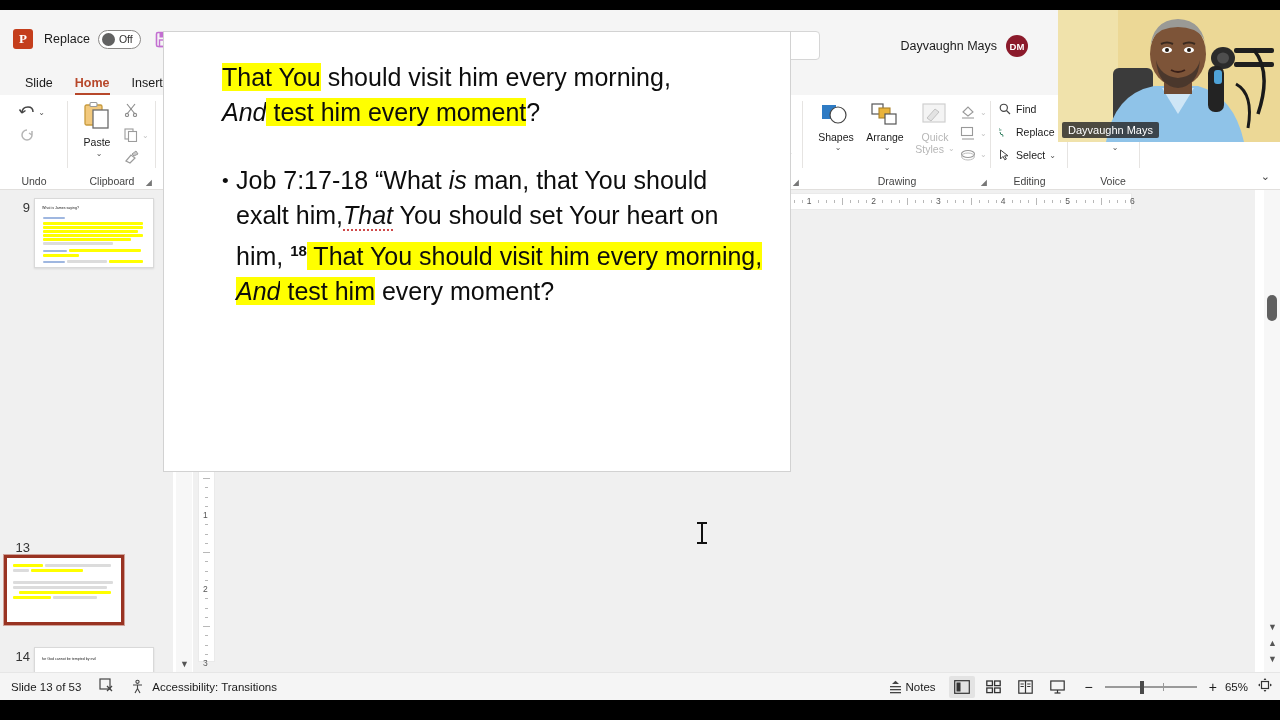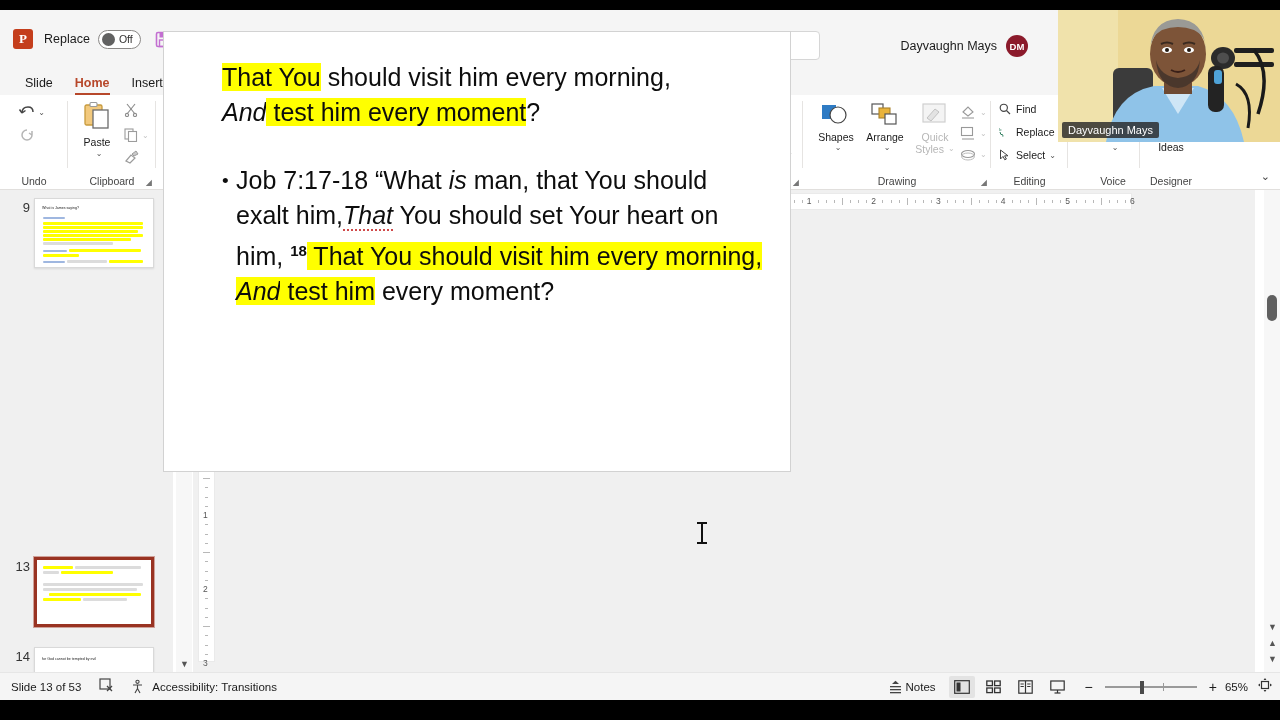--- a/index.html
+++ b/index.html
@@ -637,31 +637,20 @@
           <path d="M4.5 9.5 A5.5 5.5 0 0 0 15.5 9.5" fill="none" stroke="#444" stroke-width="1.3"></path>
           <line x1="10" y1="15" x2="10" y2="18" stroke="#444" stroke-width="1.3"></line>
         </svg>
         <div class="lbl">Dictate</div>
         <div class="chev">⌄</div>
       </div>
       <div class="glabel">Voice</div>
       <div class="gsep"></div>
     </div>
 
-    <div class="rgroup" style="left:1140px; width:62px;">
-      <div style="position:absolute; left:4px; top:10px; width:54px; text-align:center;">
-        <svg width="20" height="20" viewBox="0 0 20 20">
-          <rect x="2" y="3" width="16" height="12" fill="none" stroke="#444" stroke-width="1.2"></rect>
-          <path d="M5 12 L9 6 L12 10 L15 7" fill="none" stroke="#c0a020" stroke-width="1.2"></path>
-        </svg>
-        <div class="lbl">Design</div>
-        <div class="lbl">Ideas</div>
-      </div>
-      <div class="glabel">Designer</div>
-    </div>
 
     <div style="position:absolute; right:10px; bottom:6px; font-size:11px; color:#444;">⌄</div>
   </div>
 
   <div class="webcam">
     <svg width="222" height="132" viewBox="0 0 222 132" style="display:block;">
       <rect x="0" y="0" width="222" height="132" fill="#ecd896"></rect>
       <rect x="0" y="0" width="60" height="132" fill="#f0e2ab"></rect>
 
       <rect x="55" y="58" width="40" height="74" rx="6" fill="#3b3b3b"></rect>
@@ -717,21 +706,21 @@
         <div class="t-line hl" style="left:8px; top:55px; width:36px;"></div>
         <div class="t-line blue" style="left:8px; top:62px; width:22px; height:2px;"></div>
         <div class="t-line" style="left:32px; top:61px; width:40px;"></div>
         <div class="t-line hl" style="left:74px; top:61px; width:34px;"></div>
       </div>
     </div>
 
 
 
 
-    <div class="thumbrow" style="top:367px;">
+    <div class="thumbrow" style="top:348px;flex-direction:column;">
       <div class="thumbnum">13</div>
       <div class="thumb selected">
         <div class="t-line hl" style="left:6px; top:6px; width:30px;"></div>
         <div class="t-line" style="left:38px; top:6px; width:66px;"></div>
         <div class="t-line" style="left:6px; top:11px; width:16px;"></div>
         <div class="t-line hl" style="left:24px; top:11px; width:52px;"></div>
         <div class="t-line" style="left:6px; top:23px; width:100px;"></div>
         <div class="t-line" style="left:6px; top:28px; width:94px;"></div>
         <div class="t-line hl" style="left:12px; top:33px; width:92px;"></div>
         <div class="t-line hl" style="left:6px; top:38px; width:38px;"></div>

